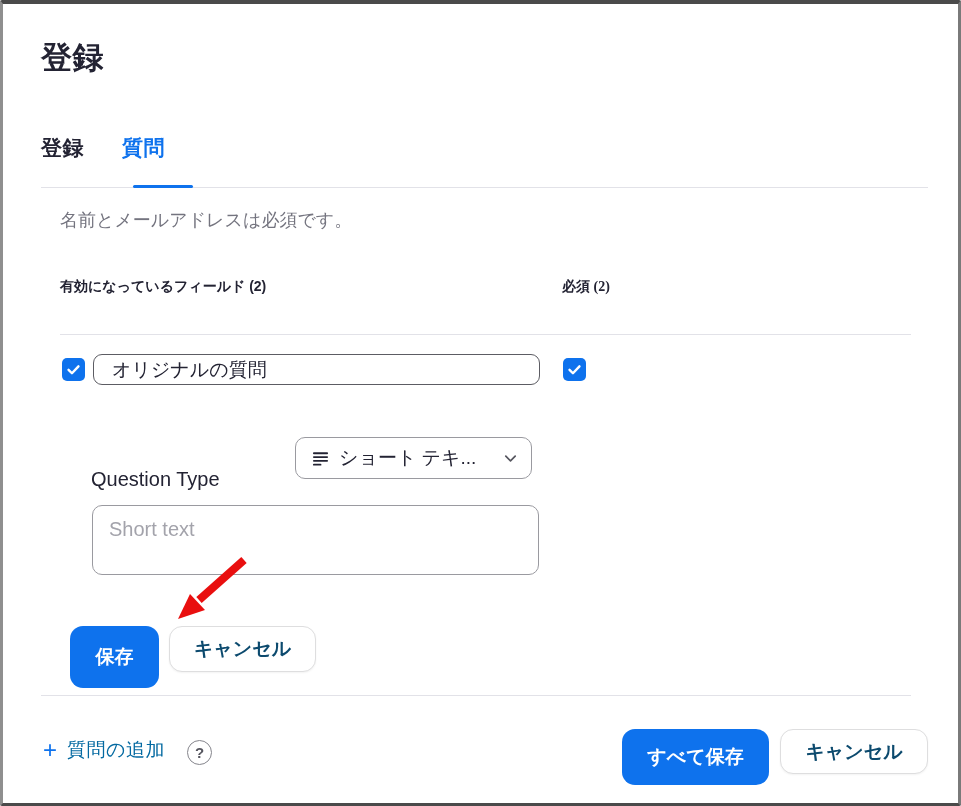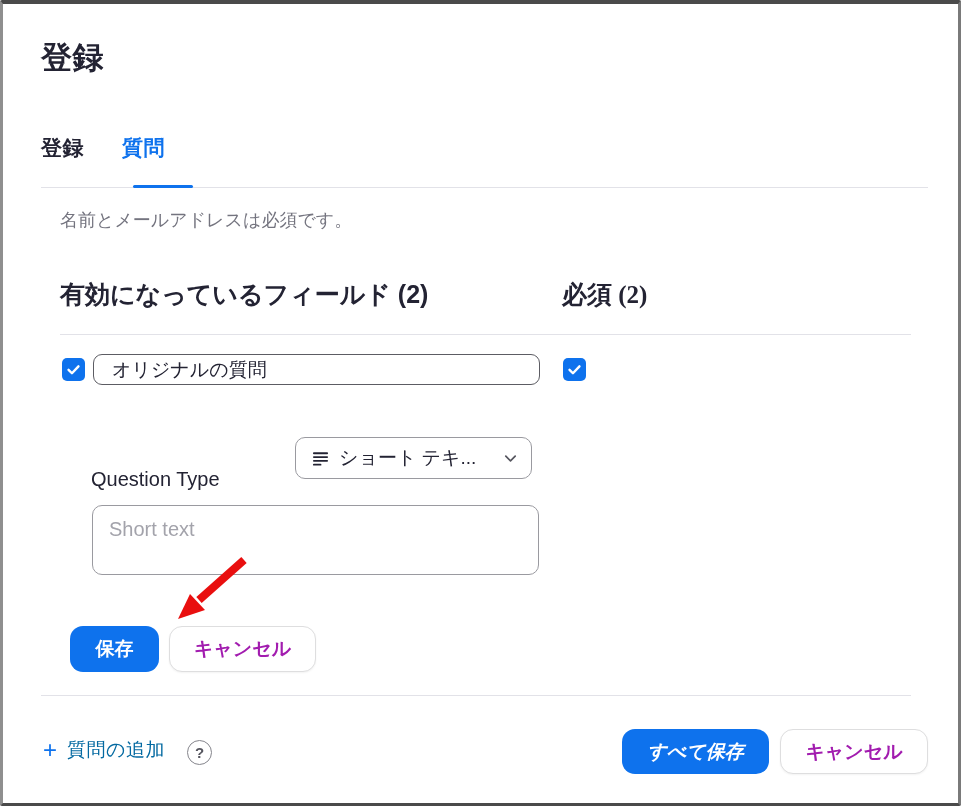--- a/index.html
+++ b/index.html
@@ -14,21 +14,21 @@
   .dialog-title{left:38px;top:33px;font-size:31px;font-weight:600;letter-spacing:.5px;}
   .tabs{left:38px;top:130px;display:flex;gap:38px;}
   .tab{font-size:21px;font-weight:700;cursor:pointer;letter-spacing:.5px;}
   .tab.active{color:#0e72ed;}
   .tab-underline{left:130px;top:181px;width:60px;height:3px;background:#0e72ed;border-radius:2px;z-index:2;}
   .divider{height:1px;background:#e2e2e8;}
   .div-tabs{left:38px;top:183px;width:887px;}
   .div-mid{left:57px;top:330px;width:851px;}
   .div-footer{left:38px;top:691px;width:870px;}
   .note{left:57px;top:204px;font-size:18px;color:#74747f;}
-  .col-head{top:274px;font-size:25px;font-weight:600;}
+  .col-head{top:274px;font-size:14px;font-weight:600;}
   .col-head.left{left:57px;}
   .col-head.right{left:559px;font-family:Liberation Serif, serif;}
   .checkbox{
     width:23px;height:23px;background:#0e72ed;border-radius:5px;
     display:flex;align-items:center;justify-content:center;cursor:pointer;
   }
   .cb1{left:59px;top:354px;}
   .cb2{left:560px;top:354px;}
   .q-title-input{
     left:90px;top:350px;width:447px;height:31px;box-sizing:border-box;
@@ -46,24 +46,24 @@
     left:89px;top:501px;width:447px;height:70px;box-sizing:border-box;
     border:1.5px solid #9a9aa0;border-radius:10px;padding:12px 16px;
     font-size:20px;font-family:inherit;resize:none;outline:none;color:#232333;
   }
   .q-answer::placeholder{color:#a3a3ab;}
   .btn{
     border:none;border-radius:13px;font-family:inherit;font-size:19px;font-weight:700;
     cursor:pointer;display:flex;align-items:center;justify-content:center;box-sizing:border-box;
   }
   .btn.blue{background:#0e72ed;color:#fff;}
-  .btn.white{background:#fff;color:#a21caf;border:1px solid #dededf;box-shadow:0 1px 2px rgba(0,0,0,.05);}
-  .btn-save{left:67px;top:622px;width:89px;height:46px;}
+  .btn.white{background:#fff;color:#0c4a6e;border:1px solid #dededf;box-shadow:0 1px 2px rgba(0,0,0,.05);}
+  .btn-save{left:67px;top:622px;width:89px;height:62px;}
   .btn-cancel-q{left:166px;top:622px;width:147px;height:46px;}
-  .btn-save-all{left:619px;top:725px;width:147px;height:45px;font-style:italic;}
+  .btn-save-all{left:619px;top:725px;width:147px;height:56px;}
   .btn-cancel-all{left:777px;top:725px;width:148px;height:45px;}
   .add-q{left:40px;top:733px;display:flex;align-items:center;gap:10px;cursor:pointer;}
   .add-q .plus{color:#0e72ed;font-size:24px;font-weight:400;line-height:1;}
   .add-q .lbl{color:#0369a1;font-size:19px;font-weight:400;letter-spacing:.5px;}
   .help{
     left:184px;top:736px;width:25px;height:25px;border-radius:50%;box-sizing:border-box;
     border:1.5px solid #85858c;color:#55555e;font-size:15px;font-weight:700;
     display:flex;align-items:center;justify-content:center;cursor:pointer;
   }
   .arrow-layer{left:0;top:0;width:961px;height:806px;pointer-events:none;z-index:5;}

